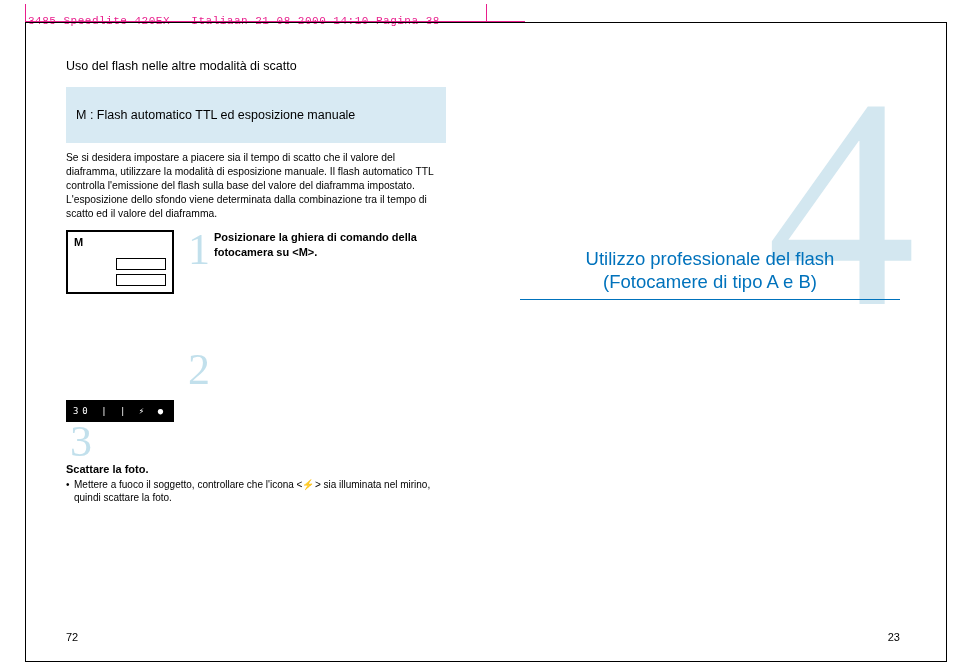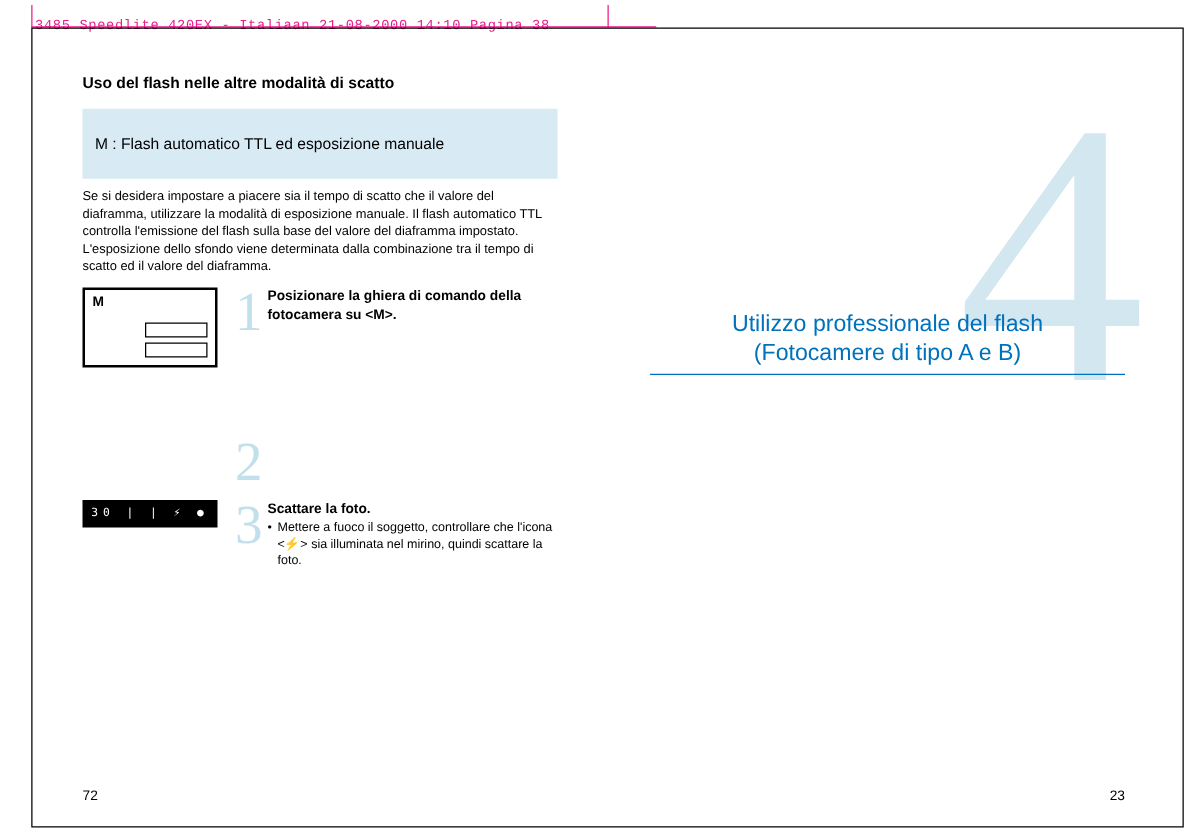--- a/index.html
+++ b/index.html
@@ -45,21 +45,21 @@
     width: 50%;
     padding: 36px 40px 24px 40px;
     position: relative;
   }
   .spread-right {
     padding-left: 34px;
     padding-right: 46px;
   }
   .section-title {
     font-size: 12.5px;
-    font-weight: 700;
+    font-weight: 400;
     margin-bottom: 14px;
   }
   .mode-box {
     background: #d8eaf3;
     padding: 21px 10px;
     margin-bottom: 8px;
   }
   .mode-box-text {
     font-size: 12.5px;
     font-weight: 400;
@@ -216,21 +216,21 @@
 
     <div style="height:40px;"></div>
 
     <div class="step-row">
       <div class="step-icon-col"></div>
       <div class="step-num">2</div>
       <div class="step-text">
       </div>
     </div>
 
-    <div class="step-row" style="margin-top:-6px;">
+    <div class="step-row" style="margin-top:-6px;flex-direction:column;">
       <div class="step-icon-col">
         <div class="lc-black">30  | |  ⚡ ●</div>
       </div>
       <div class="step-num">3</div>
       <div class="step-text">
         <div class="step-heading">Scattare la foto.</div>
         <ul class="step-bullets">
           <li>Mettere a fuoco il soggetto, controllare che l'icona &lt;⚡&gt; sia illuminata nel mirino, quindi scattare la foto.</li>
         </ul>
       </div>

